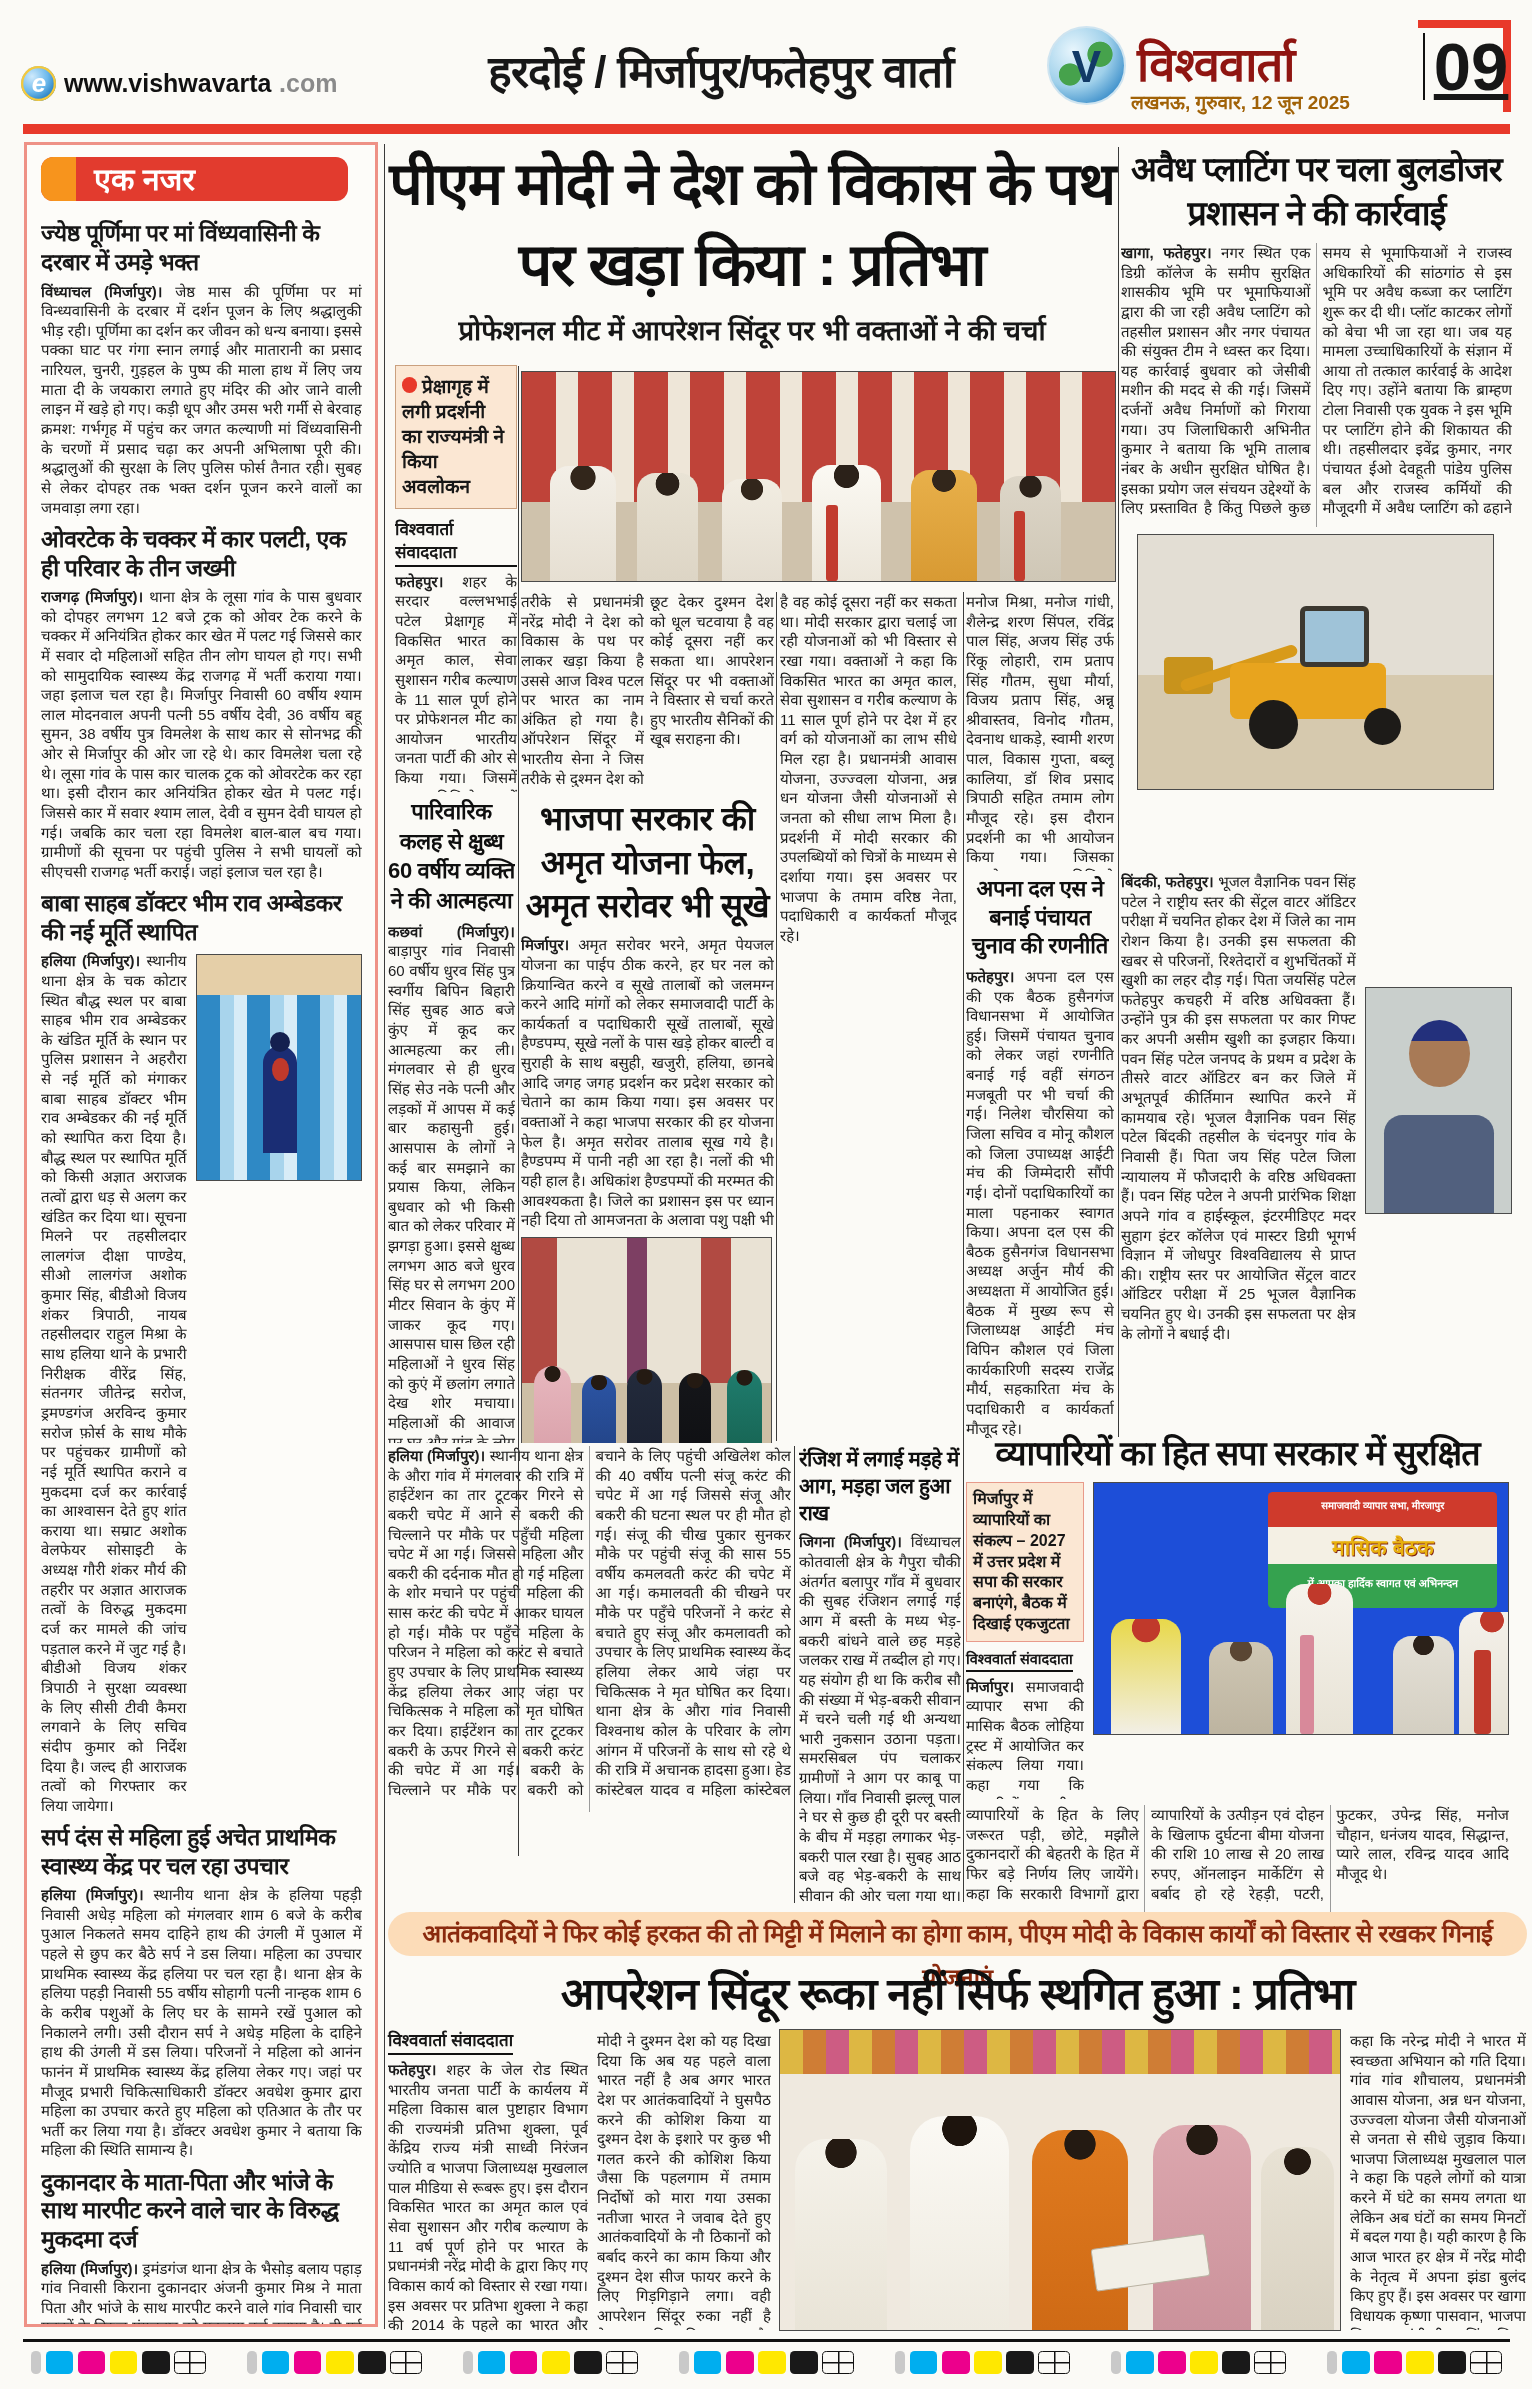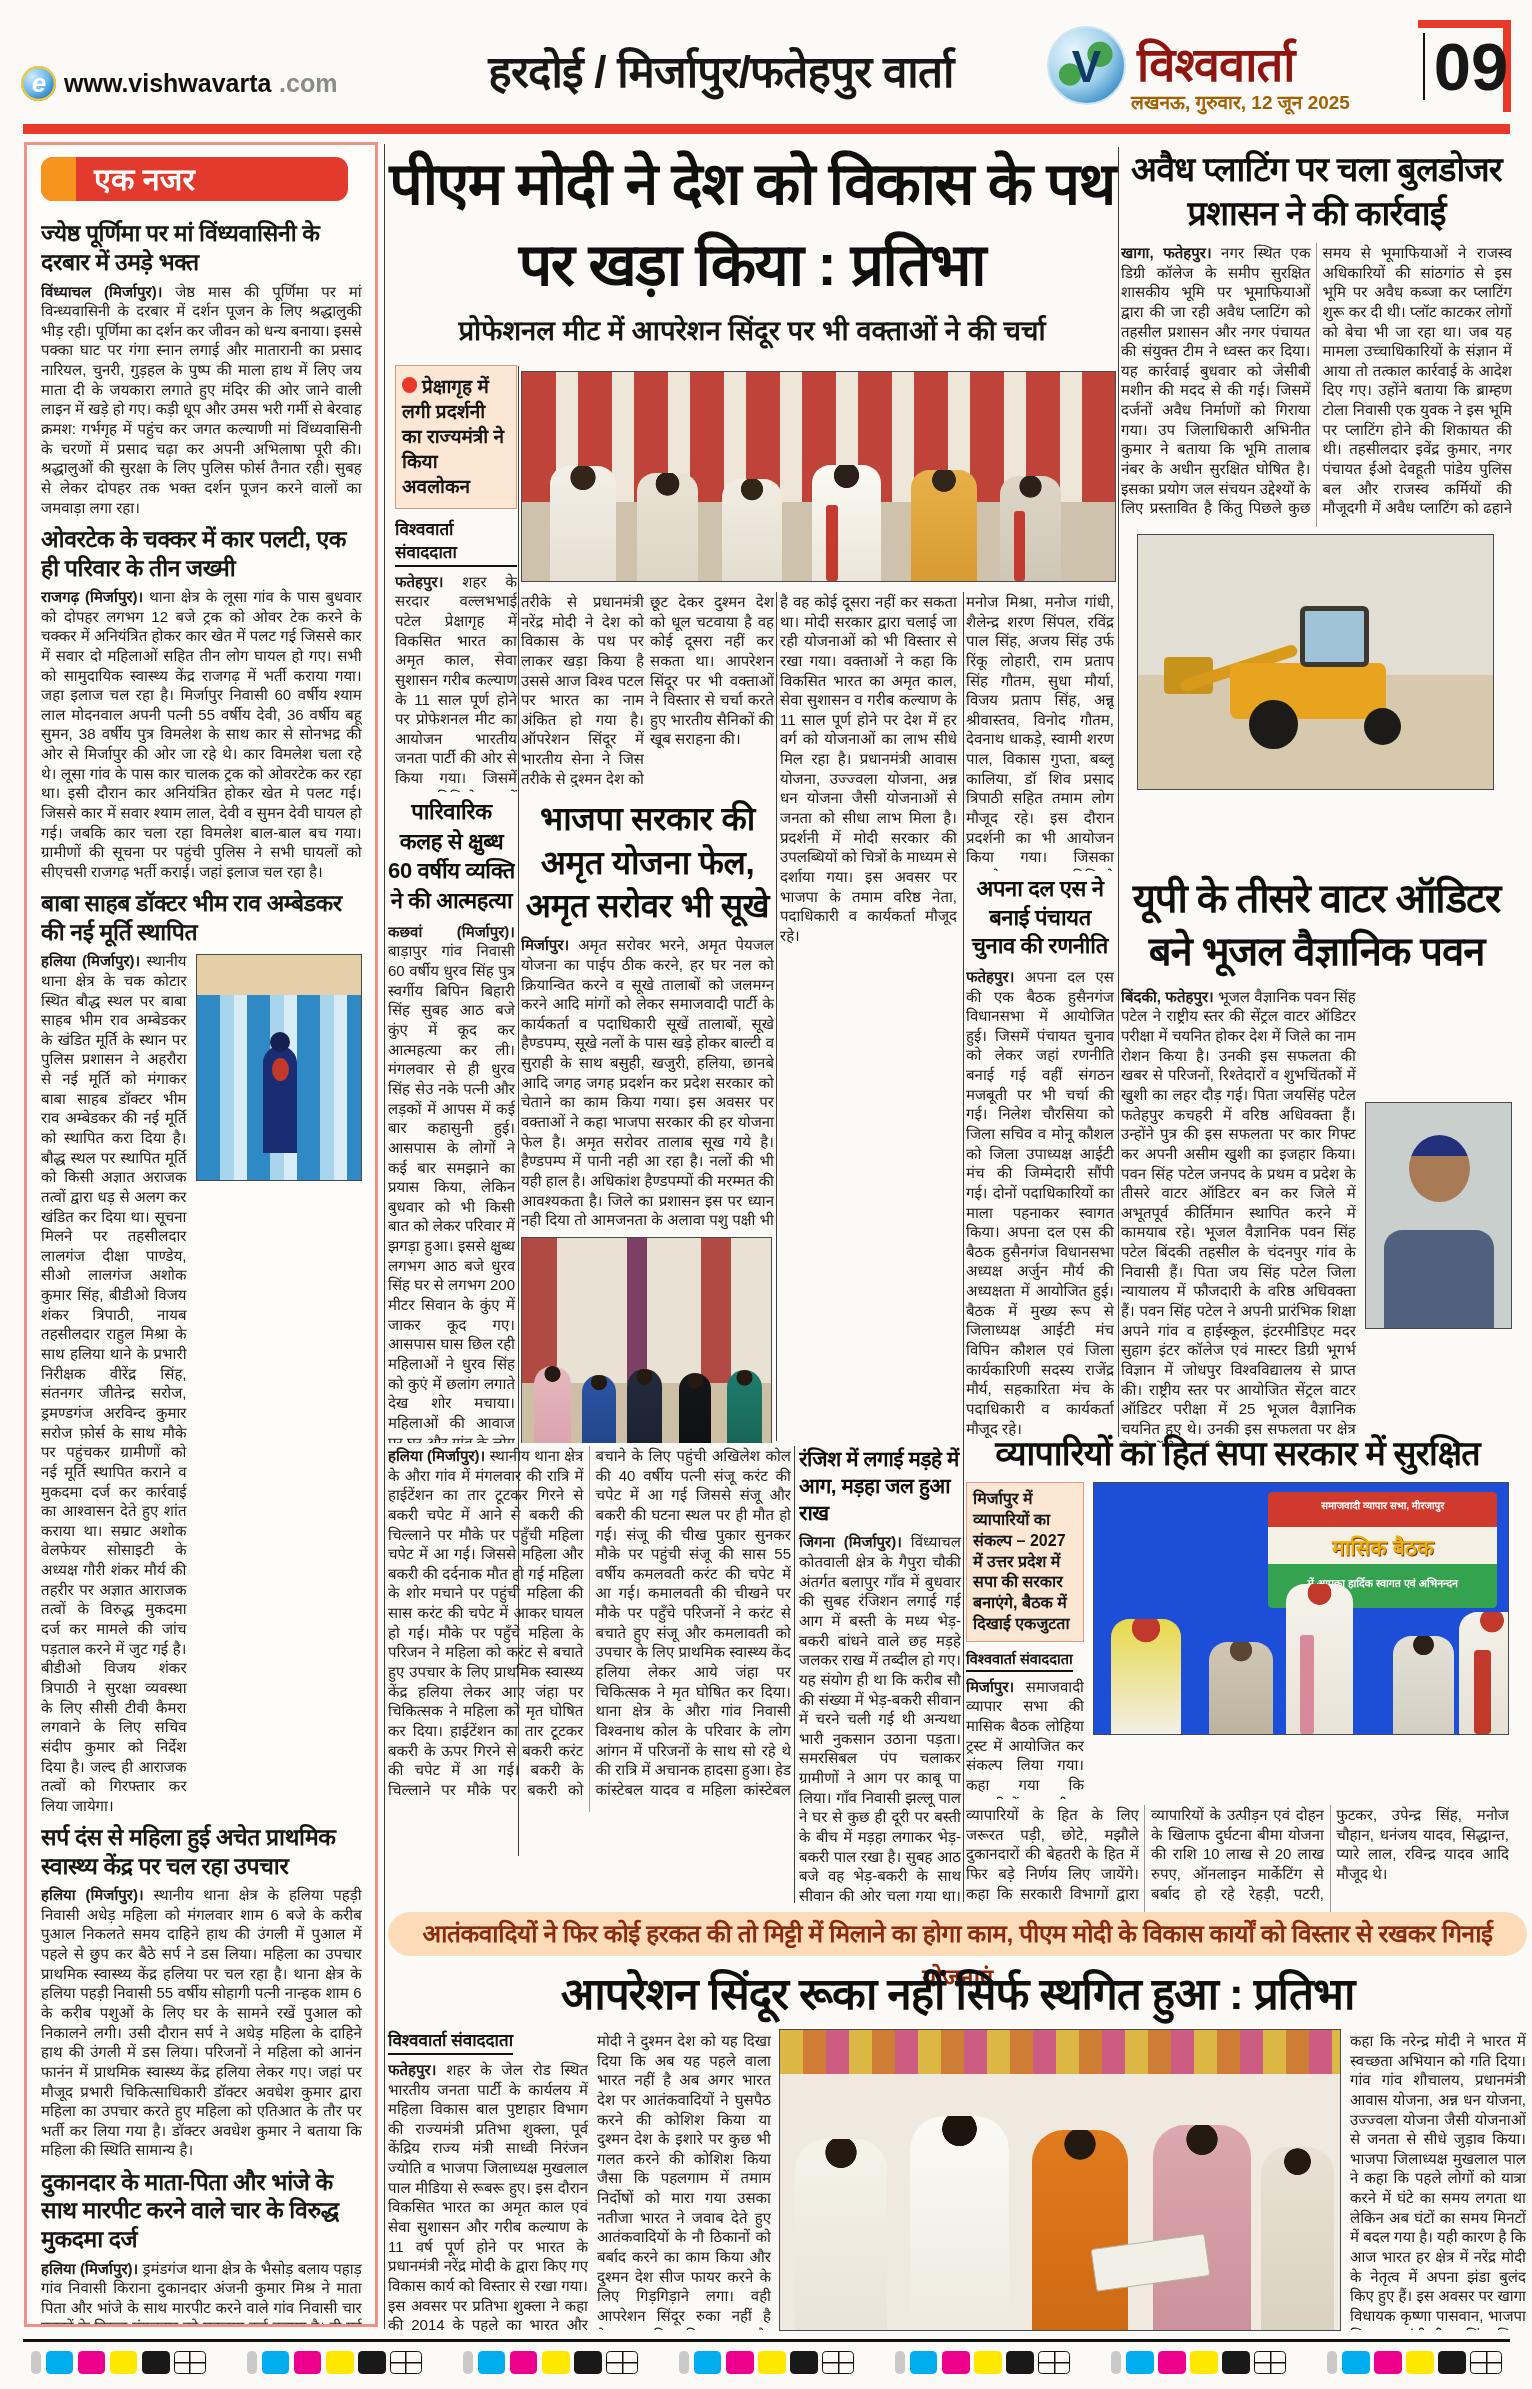--- a/index.html
+++ b/index.html
@@ -24,21 +24,21 @@
   .logo { left:1047px; top:26px; width:79px; height:79px; border-radius:50%;
     background:
       radial-gradient(circle at 68% 35%, #46a24c 0 12.2px, rgba(0,0,0,0) 13px),
       radial-gradient(circle at 28% 62%, #46a24c 0 10.7px, rgba(0,0,0,0) 11.5px),
       radial-gradient(circle at 32% 30%, #e8f6fd, #9fd0ea 50%, #2f86c6 85%);
     border:2.3px solid #cfe4f0; }
   .logo b { position:absolute; left:0; right:0; top:13.7px; text-align:center; font-size:44px; color:#123a66; }
   .masthead { left:1137px; top:30.5px; font-size:47px; font-weight:bold; color:#8f1511; letter-spacing:-0.8px; }
   .edition { left:1131px; top:89px; font-size:19px; font-weight:bold; color:#a16207; }
   .pagebox { left:1418px; top:20px; width:93px; height:92px; border-top:8.4px solid #e8392a; border-right:8.4px solid #e8392a; }
-  .pagebox span { position:absolute; left:4.6px; top:4.6px; font-size:67px; font-weight:bold; border-left:2.3px solid #111; padding-left:9.2px; line-height:1.0; }
+  .pagebox span { position:absolute; left:4.6px; top:4.6px; font-size:67px; font-weight:bold; border-left:2.3px solid #111; padding-left:9.2px; line-height:1.0;text-decoration:underline; }
   .red-rule { left:23px; top:124px; width:1487px; height:10px; background:#e8392a; }
 
   
   .one-look { left:24.4px; top:142px; width:354px; height:2185px; border:3.1px solid #ee9186; padding:12.2px 13.7px; overflow:hidden; background:#fdfcf9; }
   .ol-label { position:relative; width:307px; height:44px; background:#e23b2e; border-radius:12.2px; margin-bottom:10.7px; }
   .ol-label i { position:absolute; left:0; top:0; bottom:0; width:35px; background:#f7941d; border-radius:12.2px 0 0 12.2px; }
   .ol-label span { position:absolute; left:53px; top:0; font-size:30.5px; font-weight:bold; color:#fff; line-height:44px; }
   .ol-head { font-size:23px; font-weight:bold; line-height:1.25; margin:7.6px 0 4.6px; letter-spacing:-0.4px; }
   .ol-story { overflow:hidden; }
 
@@ -207,21 +207,20 @@
 <div class="abs photo ph-dozer" style="left:1137px;top:534px;width:357px;height:256px;">
   <i class="fg" style="left:26px;bottom:95px;width:49px;height:37px;border-radius:4.6px;background:#c8931c;"></i>
   <i class="fg" style="left:40px;bottom:115px;width:122px;height:12.2px;border-radius:6.1px;background:#d89a1a;transform:rotate(-18deg);"></i>
   <i class="fg" style="left:92px;bottom:70px;width:156px;height:56px;border-radius:7.6px;background:#e8a41e;"></i>
   <i class="fg" style="left:162px;bottom:122px;width:69px;height:61px;border-radius:6.1px;background:#9fc3d8;border:5.3px solid #3c3830;"></i>
   <i class="hd" style="left:111px;bottom:40px;width:49px;height:49px;background:#1d1b18;"></i>
   <i class="hd" style="left:226px;bottom:44px;width:37px;height:37px;background:#1d1b18;"></i>
 </div>
 
 <div class="abs" style="left:1121px;top:872px;width:391px;height:571px;overflow:hidden;">
-  <div class="hl ctr" style="font-size:40px;line-height:1.32;letter-spacing:-1.1px;margin-bottom:9.2px;">यूपी के तीसरे वाटर ऑडिटर बने भूजल वैज्ञानिक पवन</div>
   <div class="photo photo-f ph-water" style="width:147px;height:227px;margin:115px 0 4.6px 9.2px;">
     <i class="hd" style="left:43px;top:32px;width:61px;height:67px;background:linear-gradient(180deg,#23307c 0 32%, #a87a56 32%);"></i>
     <i class="fg" style="left:18.3px;width:110px;height:98px;background:#51607e;"></i>
   </div>
   <p class="jcol"><b class="dl">बिंदकी, फतेहपुर।</b> <span>भूजल वैज्ञानिक पवन सिंह पटेल ने राष्ट्रीय स्तर की सेंट्रल वाटर ऑडिटर परीक्षा में चयनित होकर देश में जिले का नाम रोशन किया है। उनकी इस सफलता की खबर से परिजनों, रिश्तेदारों व शुभचिंतकों में खुशी का लहर दौड़ गई। पिता जयसिंह पटेल फतेहपुर कचहरी में वरिष्ठ अधिवक्ता हैं। उन्होंने पुत्र की इस सफलता पर कार गिफ्ट कर अपनी असीम खुशी का इजहार किया। पवन सिंह पटेल जनपद के प्रथम व प्रदेश के तीसरे वाटर ऑडिटर बन कर जिले में अभूतपूर्व कीर्तिमान स्थापित करने में कामयाब रहे। भूजल वैज्ञानिक पवन सिंह पटेल बिंदकी तहसील के चंदनपुर गांव के निवासी हैं। पिता जय सिंह पटेल जिला न्यायालय में फौजदारी के वरिष्ठ अधिवक्ता हैं। पवन सिंह पटेल ने अपनी प्रारंभिक शिक्षा अपने गांव व हाईस्कूल, इंटरमीडिएट मदर सुहाग इंटर कॉलेज एवं मास्टर डिग्री भूगर्भ विज्ञान में जोधपुर विश्वविद्यालय से प्राप्त की। राष्ट्रीय स्तर पर आयोजित सेंट्रल वाटर ऑडिटर परीक्षा में 25 भूजल वैज्ञानिक चयनित हुए थे। उनकी इस सफलता पर क्षेत्र के लोगों ने बधाई दी।</span></p>
 </div>
 
 <div class="abs" style="left:388px;top:1446px;width:403px;">
   <div class="cols2 jcol" style="height:366px;"><b class="dl">हलिया (मिर्जापुर)।</b> <span>स्थानीय थाना क्षेत्र के औरा गांव में मंगलवार की रात्रि में हाईटेंशन का तार टूटकर गिरने से बकरी चपेट में आने से बकरी की चिल्लाने पर मौके पर पहुँची महिला चपेट में आ गई। जिससे महिला और बकरी की दर्दनाक मौत हो गई महिला के शोर मचाने पर पहुंची महिला की सास करंट की चपेट में आकर घायल हो गई। मौके पर पहुँचे महिला के परिजन ने महिला को करंट से बचाते हुए उपचार के लिए प्राथमिक स्वास्थ्य केंद्र हलिया लेकर आए जंहा पर चिकित्सक ने महिला को मृत घोषित कर दिया। हाईटेंशन का तार टूटकर बकरी के ऊपर गिरने से बकरी करंट की चपेट में आ गई। बकरी के चिल्लाने पर मौके पर बकरी को बचाने के लिए पहुंची अखिलेश कोल की 40 वर्षीय पत्नी संजू करंट की चपेट में आ गई जिससे संजू और बकरी की घटना स्थल पर ही मौत हो गई। संजू की चीख पुकार सुनकर मौके पर पहुंची संजू की सास 55 वर्षीय कमलवती करंट की चपेट में आ गई। कमालवती की चीखने पर मौके पर पहुँचे परिजनों ने करंट से बचाते हुए संजू और कमलावती को उपचार के लिए प्राथमिक स्वास्थ्य केंद हलिया लेकर आये जंहा पर चिकित्सक ने मृत घोषित कर दिया। थाना क्षेत्र के औरा गांव निवासी विश्वनाथ कोल के परिवार के लोग आंगन में परिजनों के साथ सो रहे थे की रात्रि में अचानक हादसा हुआ। हेड कांस्टेबल यादव व महिला कांस्टेबल ममता नायक ने महिला के शव को पोस्टमार्टम के लिए भेज दिया है।</span></div>
 </div>

